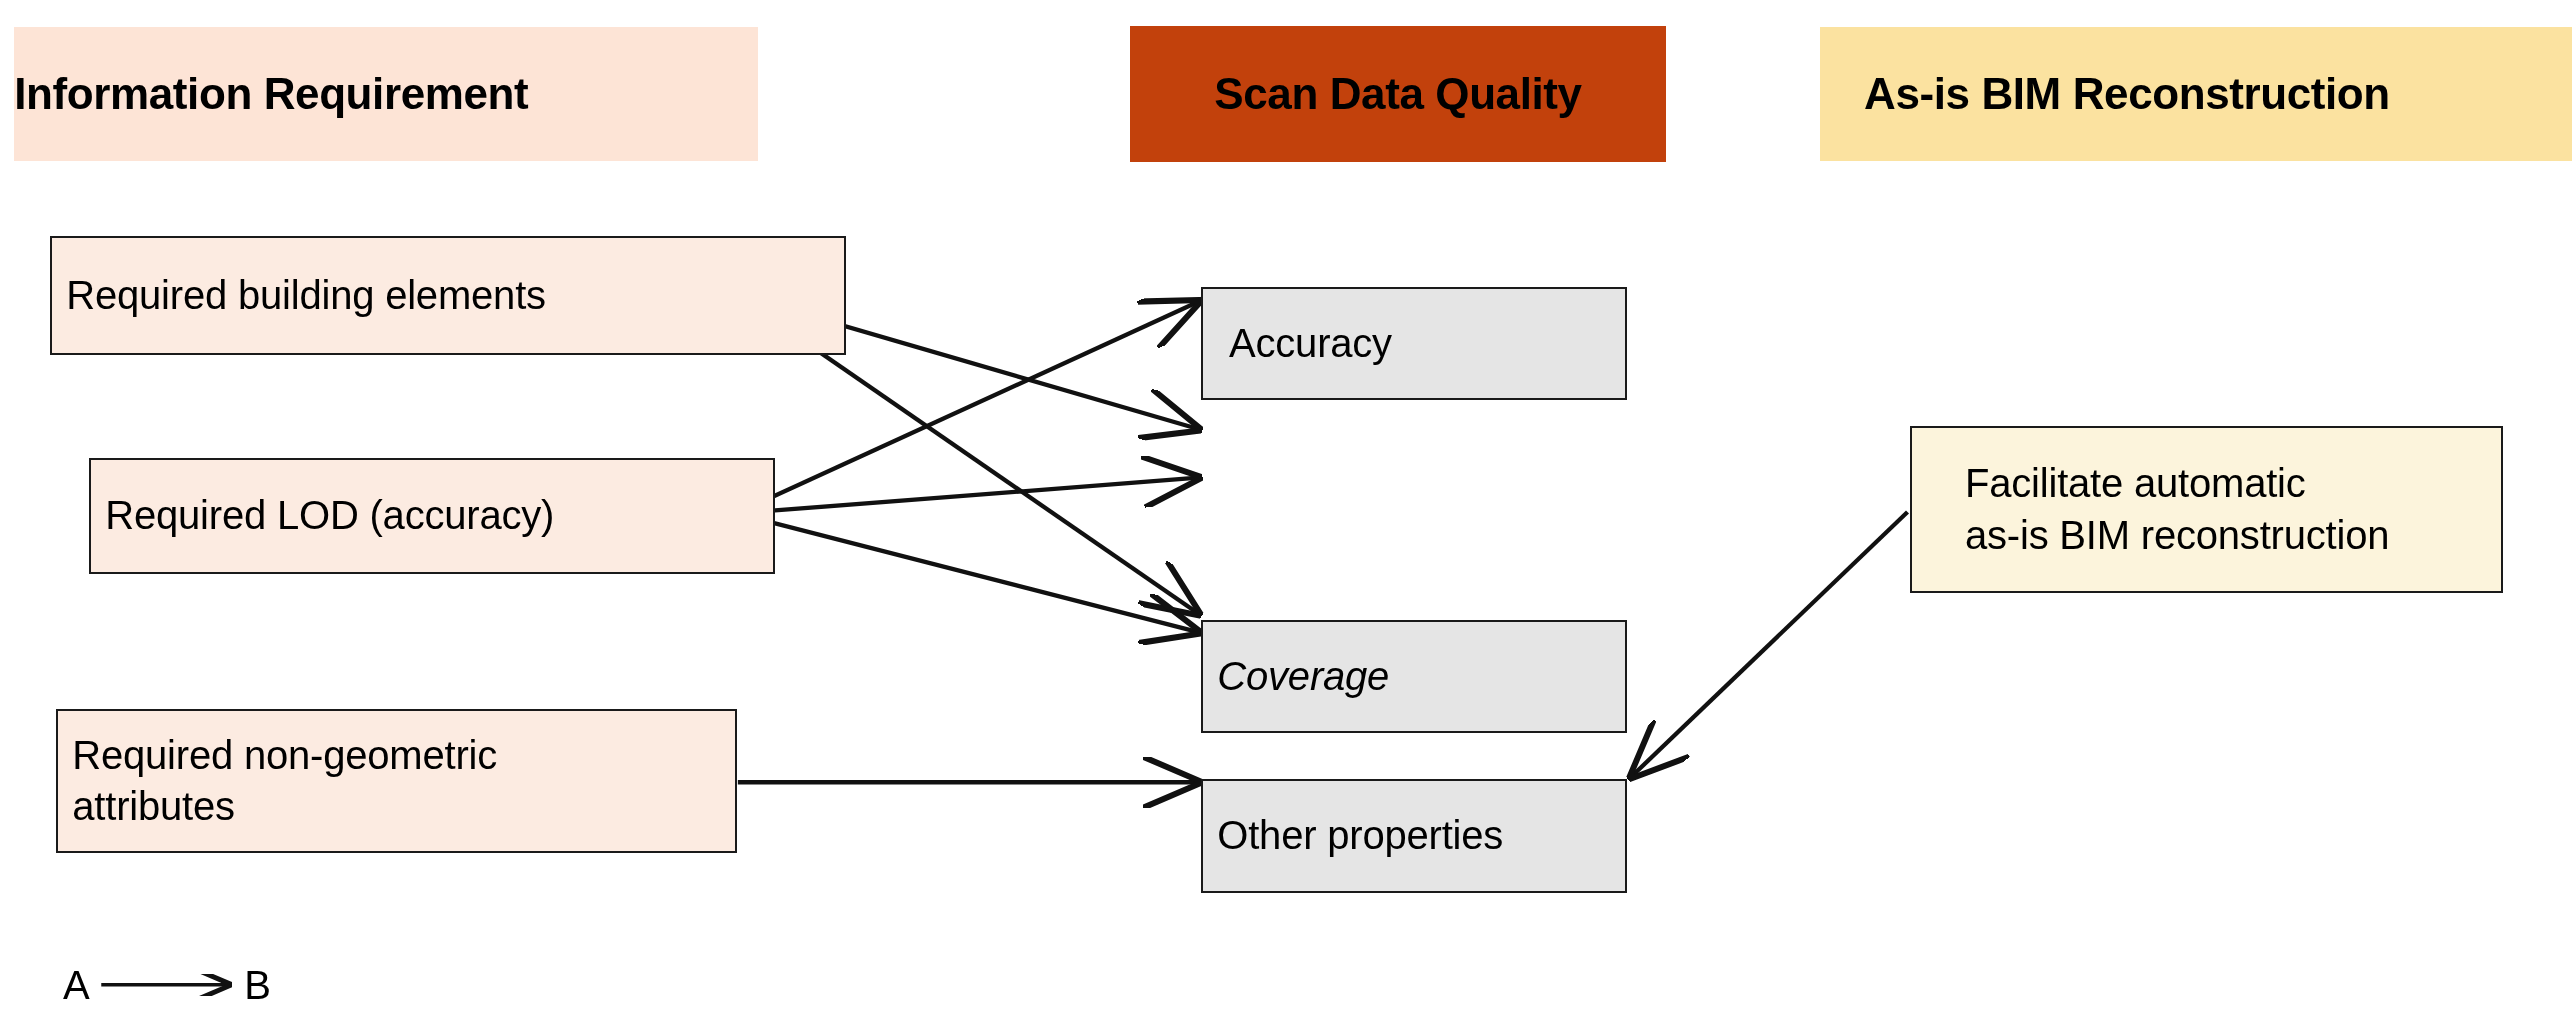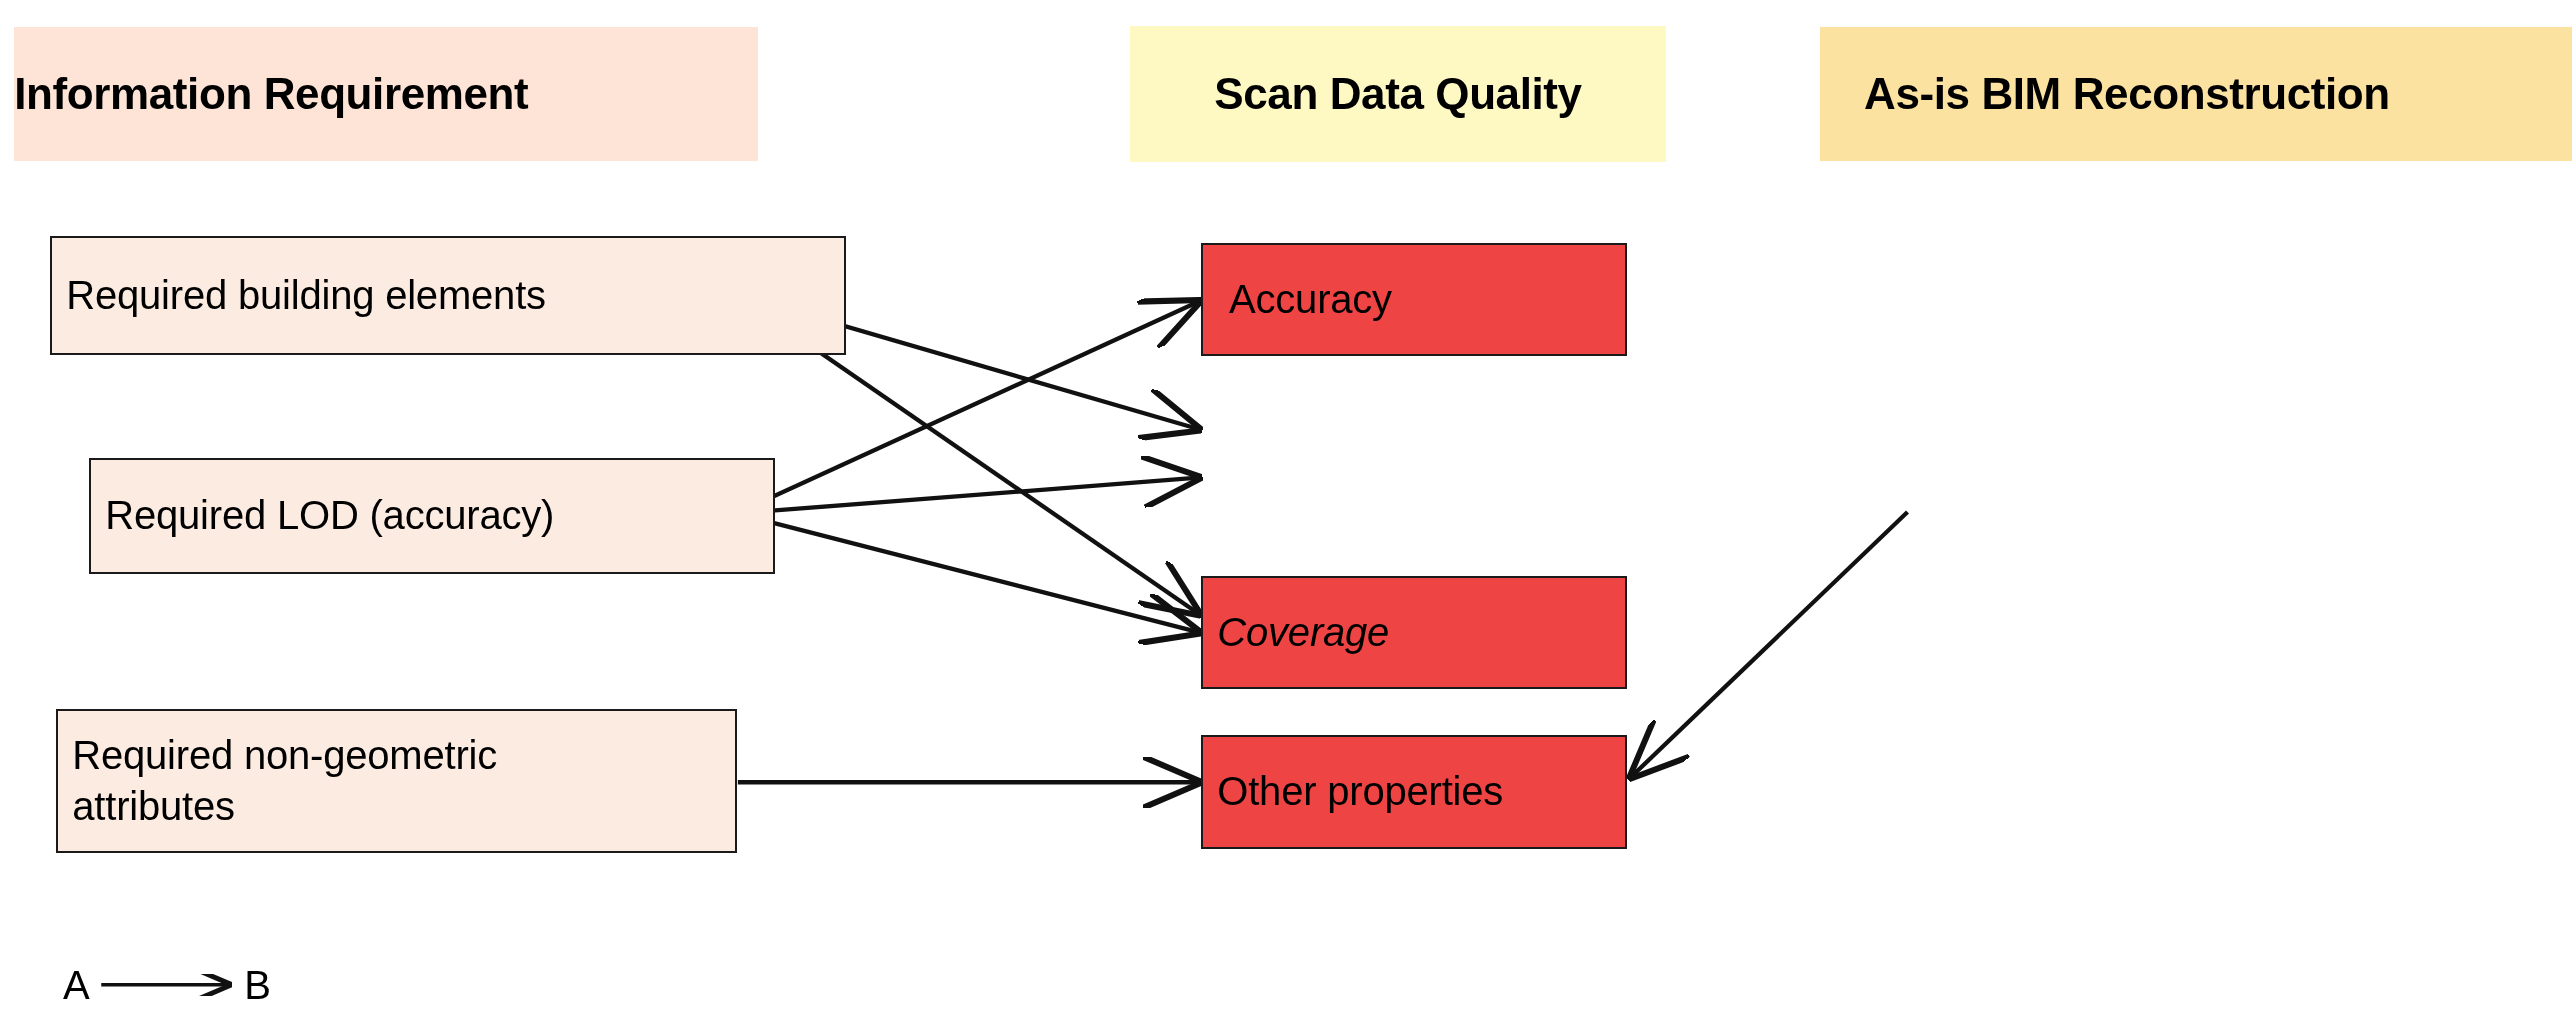--- a/index.html
+++ b/index.html
@@ -29,36 +29,36 @@
     position: absolute;
     display: flex;
     align-items: center;
     font-weight: bold;
     font-size: 44px;
     color: #000000;
     letter-spacing: -0.4px;
     white-space: nowrap;
   }
   .banner-left   { left: 14.3px;   top: 27px;  width: 744px; height: 134px; background: #FDE4D6; box-sizing: border-box; }
-  .banner-mid    { left: 1130px; top: 26px;  width: 536px;  height: 136px; background: #fef9c3; justify-content: center; }
+  .banner-mid    { left: 1130px; top: 26px;  width: 536px;  height: 136px; background: #c2410c; justify-content: center; }
   .banner-right  { left: 1820px; top: 27px;  width: 752px; height: 134px; background: #FBE2A0; padding-left: 44px; box-sizing: border-box; }
 
   .node {
     position: absolute;
     box-sizing: border-box;
     border: 2.9px solid #1a1a1a;
     display: flex;
     align-items: center;
     font-size: 40px;
     line-height: 1.28;
     color: #000000;
     letter-spacing: -0.2px;
   }
   .node-pink { background: #FCEBE1; }
-  .node-blue { background: #ef4444; }
+  .node-blue { background: #e5e5e5; margin-top: 44px; }
   .node-yellow { background: #FCF4DC; }
 
   .n-elements   { left: 50px;   top: 236px;  width: 796px; height: 119px; padding-left: 14.3px; }
   .n-lod        { left: 50px;   top: 458px;  width: 686px; height: 116px; padding-left: 14.3px; margin-left: 39px; }
   .n-attrs      { left: 56px;   top: 709px;  width: 681px; height: 144px; padding-left: 14.3px; }
   .n-accuracy   { left: 1201px; top: 243px;  width: 426px; height: 113px; padding-left: 26px; }
   .n-spatial    { left: 1201px; top: 418px;  width: 426px; height: 113px; padding-left: 14.3px; }
   .n-coverage   { left: 1201px; top: 576px;  width: 426px; height: 113px; padding-left: 14.3px; font-style: italic; }
   .n-other      { left: 1201px; top: 735px; width: 426px; height: 114px; padding-left: 14.3px; text-align: right; }
   .n-facilitate { left: 1910px; top: 426px;  width: 593px; height: 167px; padding-left: 53px; }
@@ -131,20 +131,26 @@
 
 
   <div class="node node-blue n-coverage">
     <span>Coverage</span>
   </div>
 
   <div class="node node-blue n-other">
     <span>Other properties</span>
   </div>
 
+  <div class="node node-yellow n-facilitate">
+    <span>
+      <span>Facilitate automatic</span><br>
+      <span>as-is BIM reconstruction</span>
+    </span>
+  </div>
 
   <div class="legend">
     <span class="legend-a">A</span>
     <svg class="legend-arrow" viewBox="0 0 190 30">
       <line x1="0" y1="15" x2="178" y2="15" stroke="#111111" stroke-width="5" marker-end="url(#ah)"></line>
     </svg>
     <span class="legend-b">B</span>
   </div>
 
 </div>

